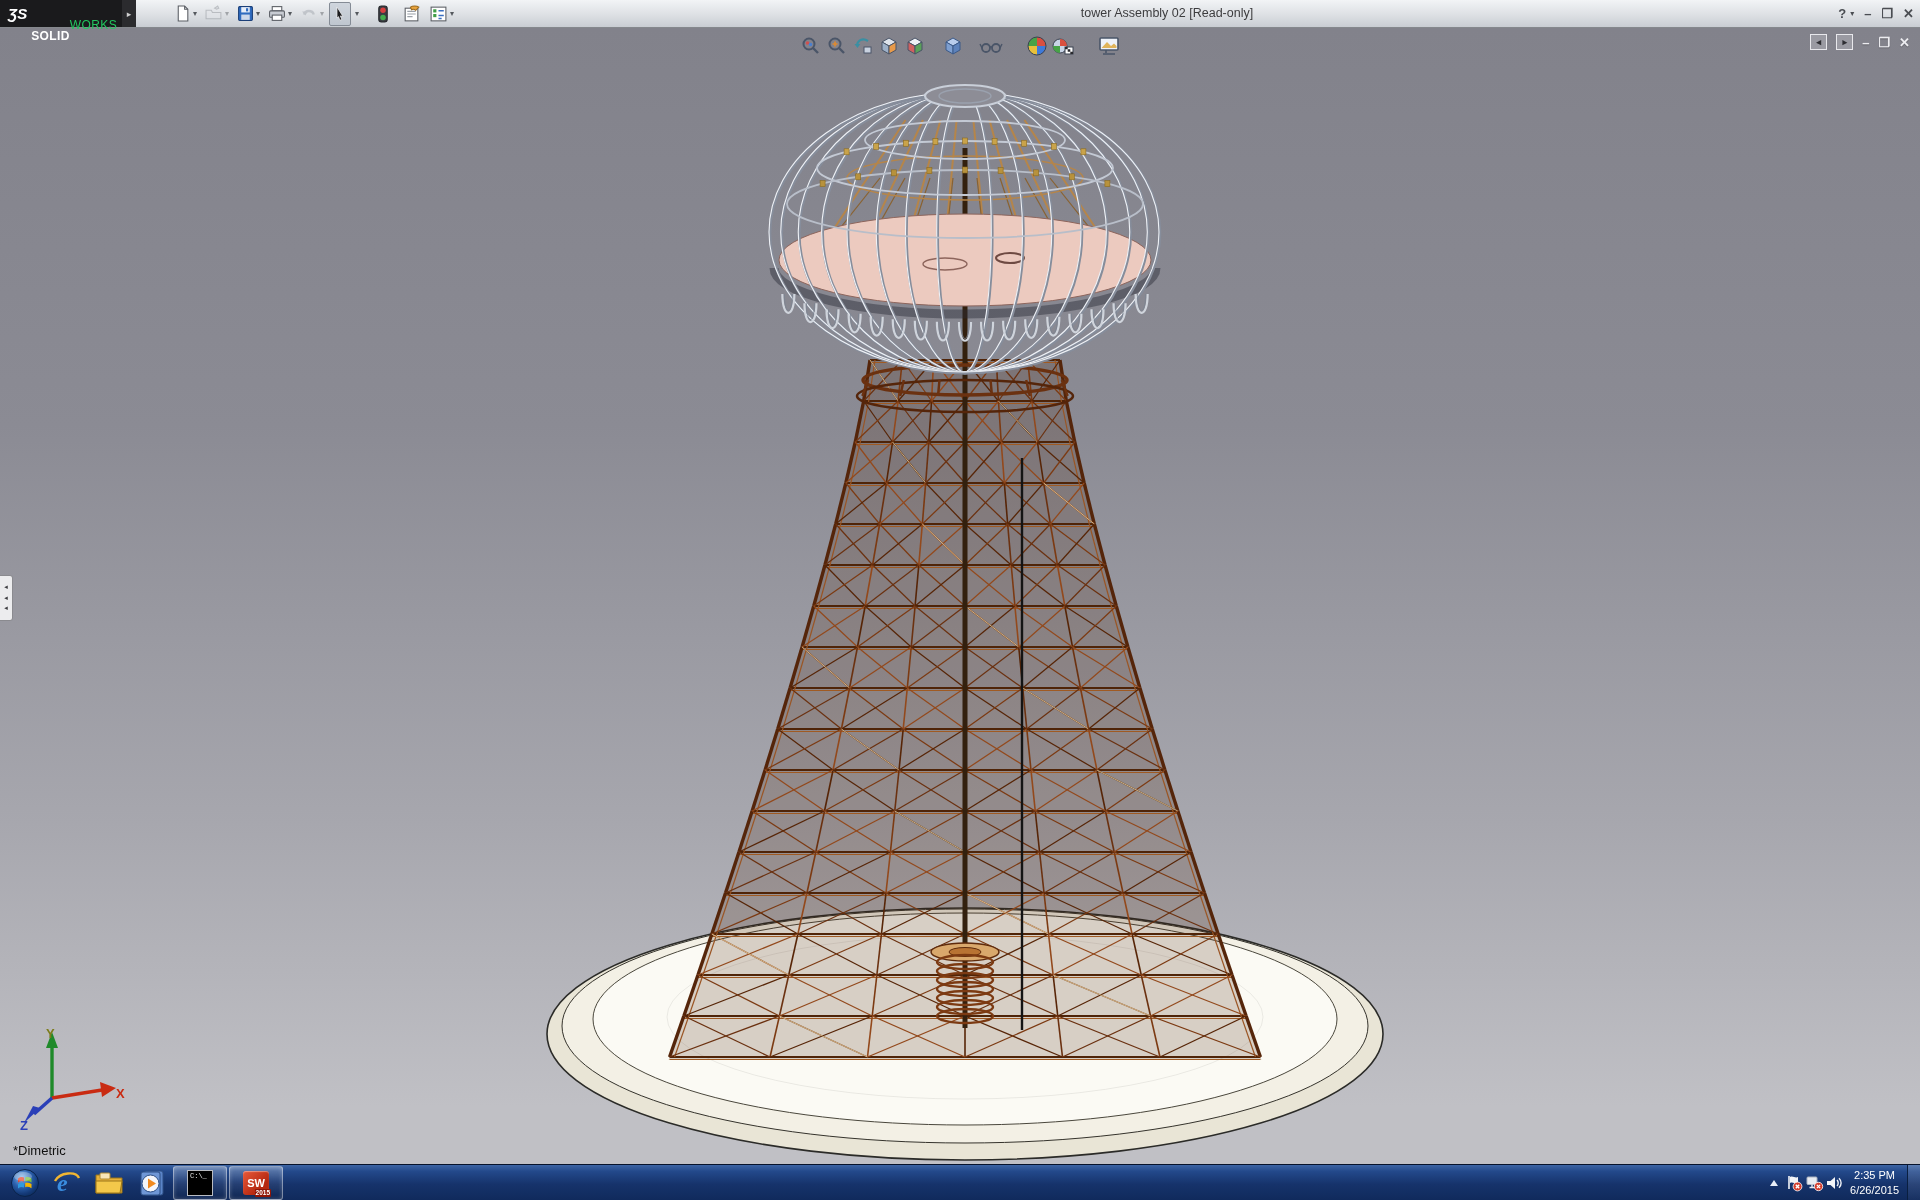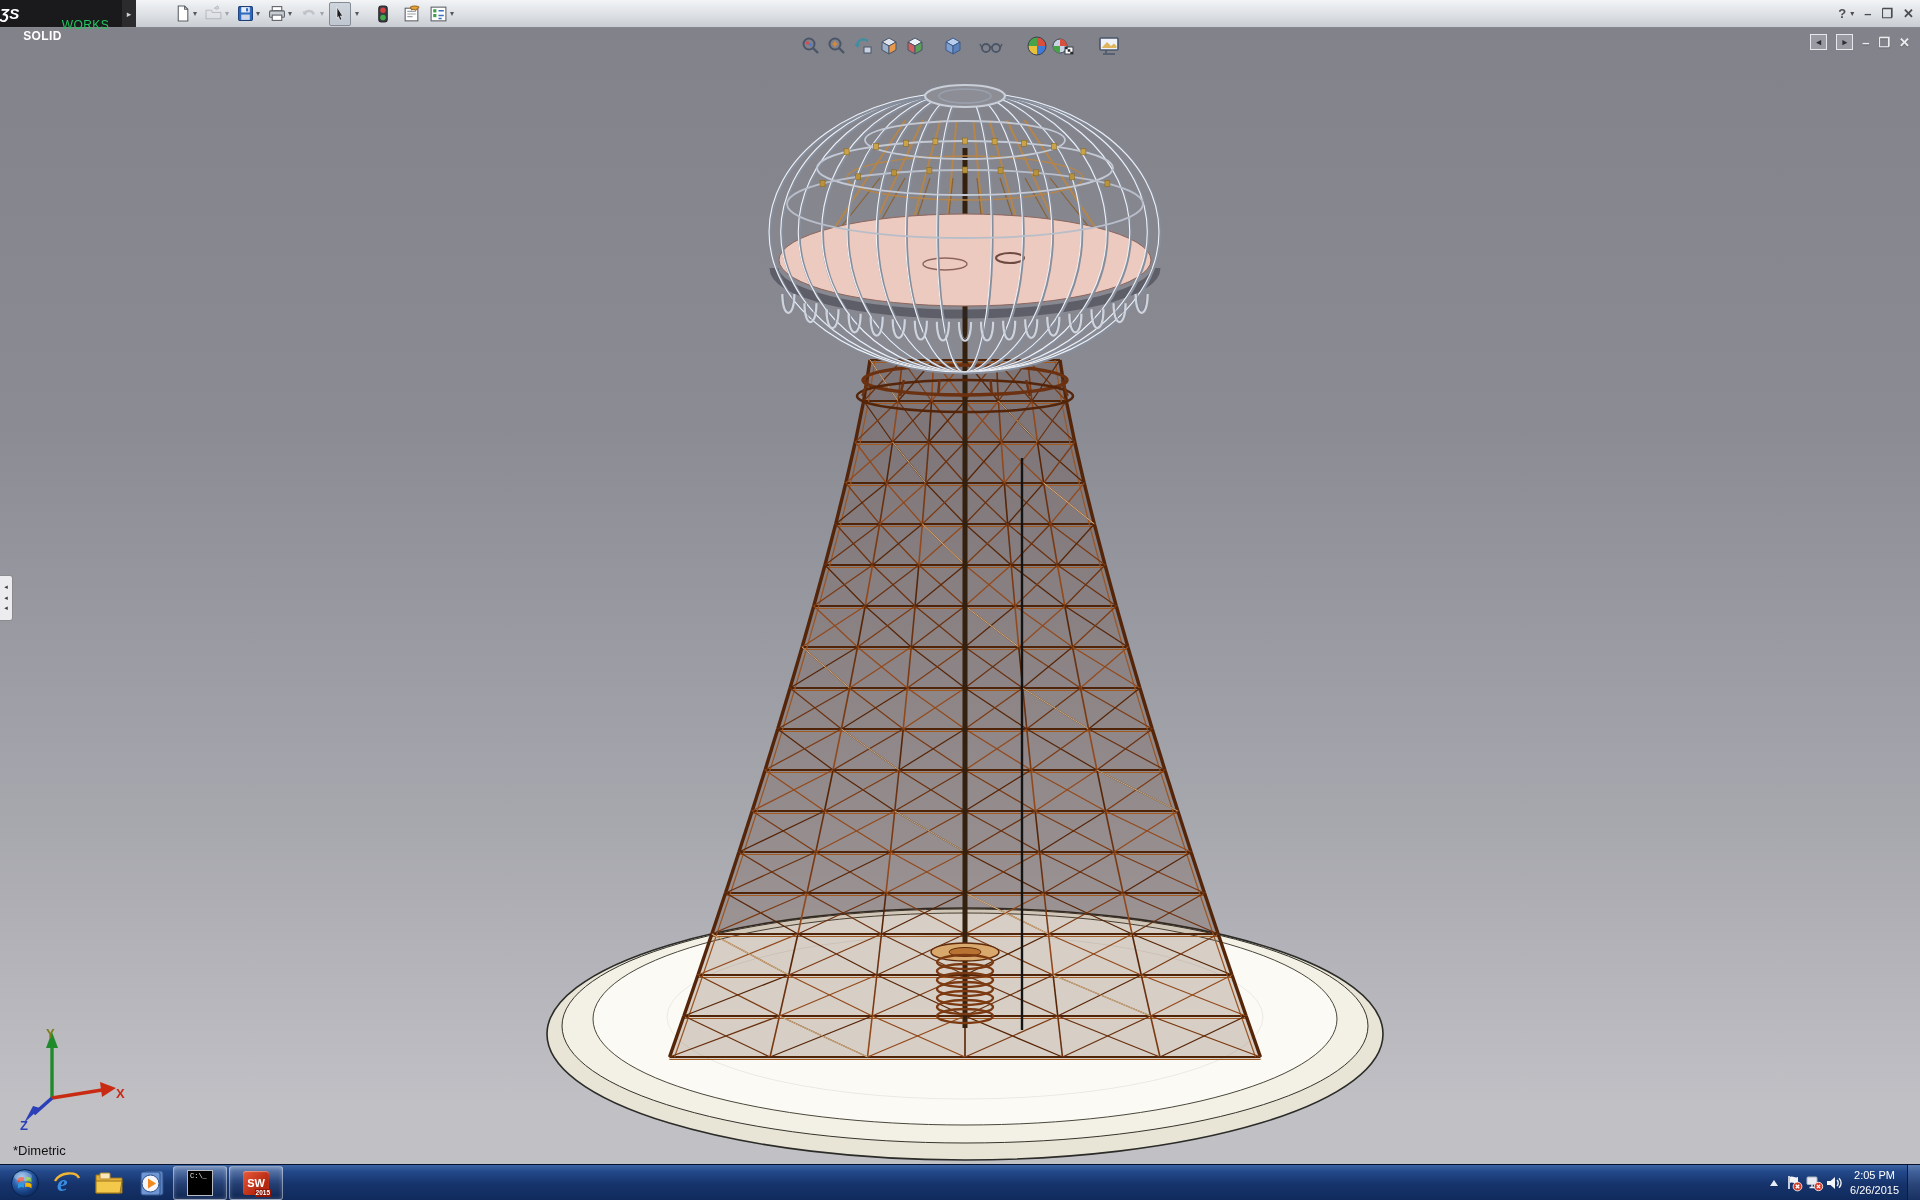--- a/index.html
+++ b/index.html
@@ -2,21 +2,21 @@
 <html><head>
 <meta charset="utf-8">
 <style>
   html,body{margin:0;padding:0;width:1920px;height:1200px;overflow:hidden;
     font-family:"Liberation Sans",sans-serif;-webkit-font-smoothing:antialiased;}
   
   .titlebar{position:absolute;left:0;top:0;width:1920px;height:27px;
     background:linear-gradient(#f2f4f6,#dde0e4 55%,#c9cdd3);
     border-bottom:1px solid #85888d;display:flex;align-items:center;z-index:50;}
   .logo-block{height:27px;width:122px;background:#1a1a1c;color:#fff;display:flex;
-    align-items:center;box-sizing:border-box;}
+    align-items:center;padding-left:8px;box-sizing:border-box;}
   .logo-mark{font-size:15px;font-weight:bold;font-style:italic;margin-right:4px;}
   .logo-bold{font-size:12px;font-weight:bold;letter-spacing:.4px;margin-top:44px;}
   .logo-light{font-size:12px;font-weight:normal;color:#22c55e;letter-spacing:.4px;margin-top:22px;}
   .logo-flyout{height:27px;width:14px;background:#2b2b2e;color:#cfcfcf;font-size:9px;
     display:flex;align-items:center;justify-content:center;cursor:pointer;}
   .std-toolbar{display:flex;align-items:center;margin-left:34px;height:27px;}
   .tb-btn{display:flex;align-items:center;height:22px;padding:0 2px;margin:0 1px;border:1px solid transparent;}
   .tb-btn svg{display:block;}
   .tb-btn .caret{font-size:8px;color:#55595e;margin-left:2px;}
   .tb-btn.disabled{opacity:.45;}
@@ -145,20 +145,21 @@
       <svg width="19" height="18" viewBox="0 0 18 17">
         <rect x="2" y="2" width="14" height="13" fill="#fff" stroke="#5a5e64"></rect>
         <rect x="4" y="4" width="3" height="3" fill="#3f9e47"></rect>
           <rect x="4" y="8.5" width="3" height="3" fill="#3f9e47"></rect>
         <path d="M9 5.5h5M9 10h5M9 12.8h3" stroke="#3a6fc0" stroke-width="1.4"></path>
       </svg>
         <span class="caret">▾</span>
     </div>
   </div>
 
+  <div class="window-title">tower Assembly 02 [Read-only]</div>
 
   <div class="win-controls">
     <span class="wc">?</span>
     <span class="wc caret">▾</span>
     <span class="wc">–</span>
     <span class="wc">❐</span>
     <span class="wc">✕</span>
   </div>
 </div>
 
@@ -878,18 +879,18 @@
         <path d="M11.9 10.9l3.2 3.2M15.1 10.9l-3.2 3.2" stroke="#fff" stroke-width="1.3"></path>
       </svg>
     </div>
     <div class="tray-ic">
       <svg width="18" height="18" viewBox="0 0 18 18">
         <path d="M2 7h3.5L10 3v12L5.5 11H2z" fill="#f2f4f8"></path>
         <path d="M12 6c1.6 1.6 1.6 4.4 0 6M14 4.2c2.8 2.8 2.8 6.8 0 9.6" fill="none" stroke="#f2f4f8" stroke-width="1.4"></path>
       </svg>
     </div>
     <div class="clock">
-      <div>2:05 PM</div>
+      <div>2:35 PM</div>
       <div>6/26/2015</div>
     </div>
     <div class="show-desktop"></div>
   </div>
 </div>
 
 </body></html>

